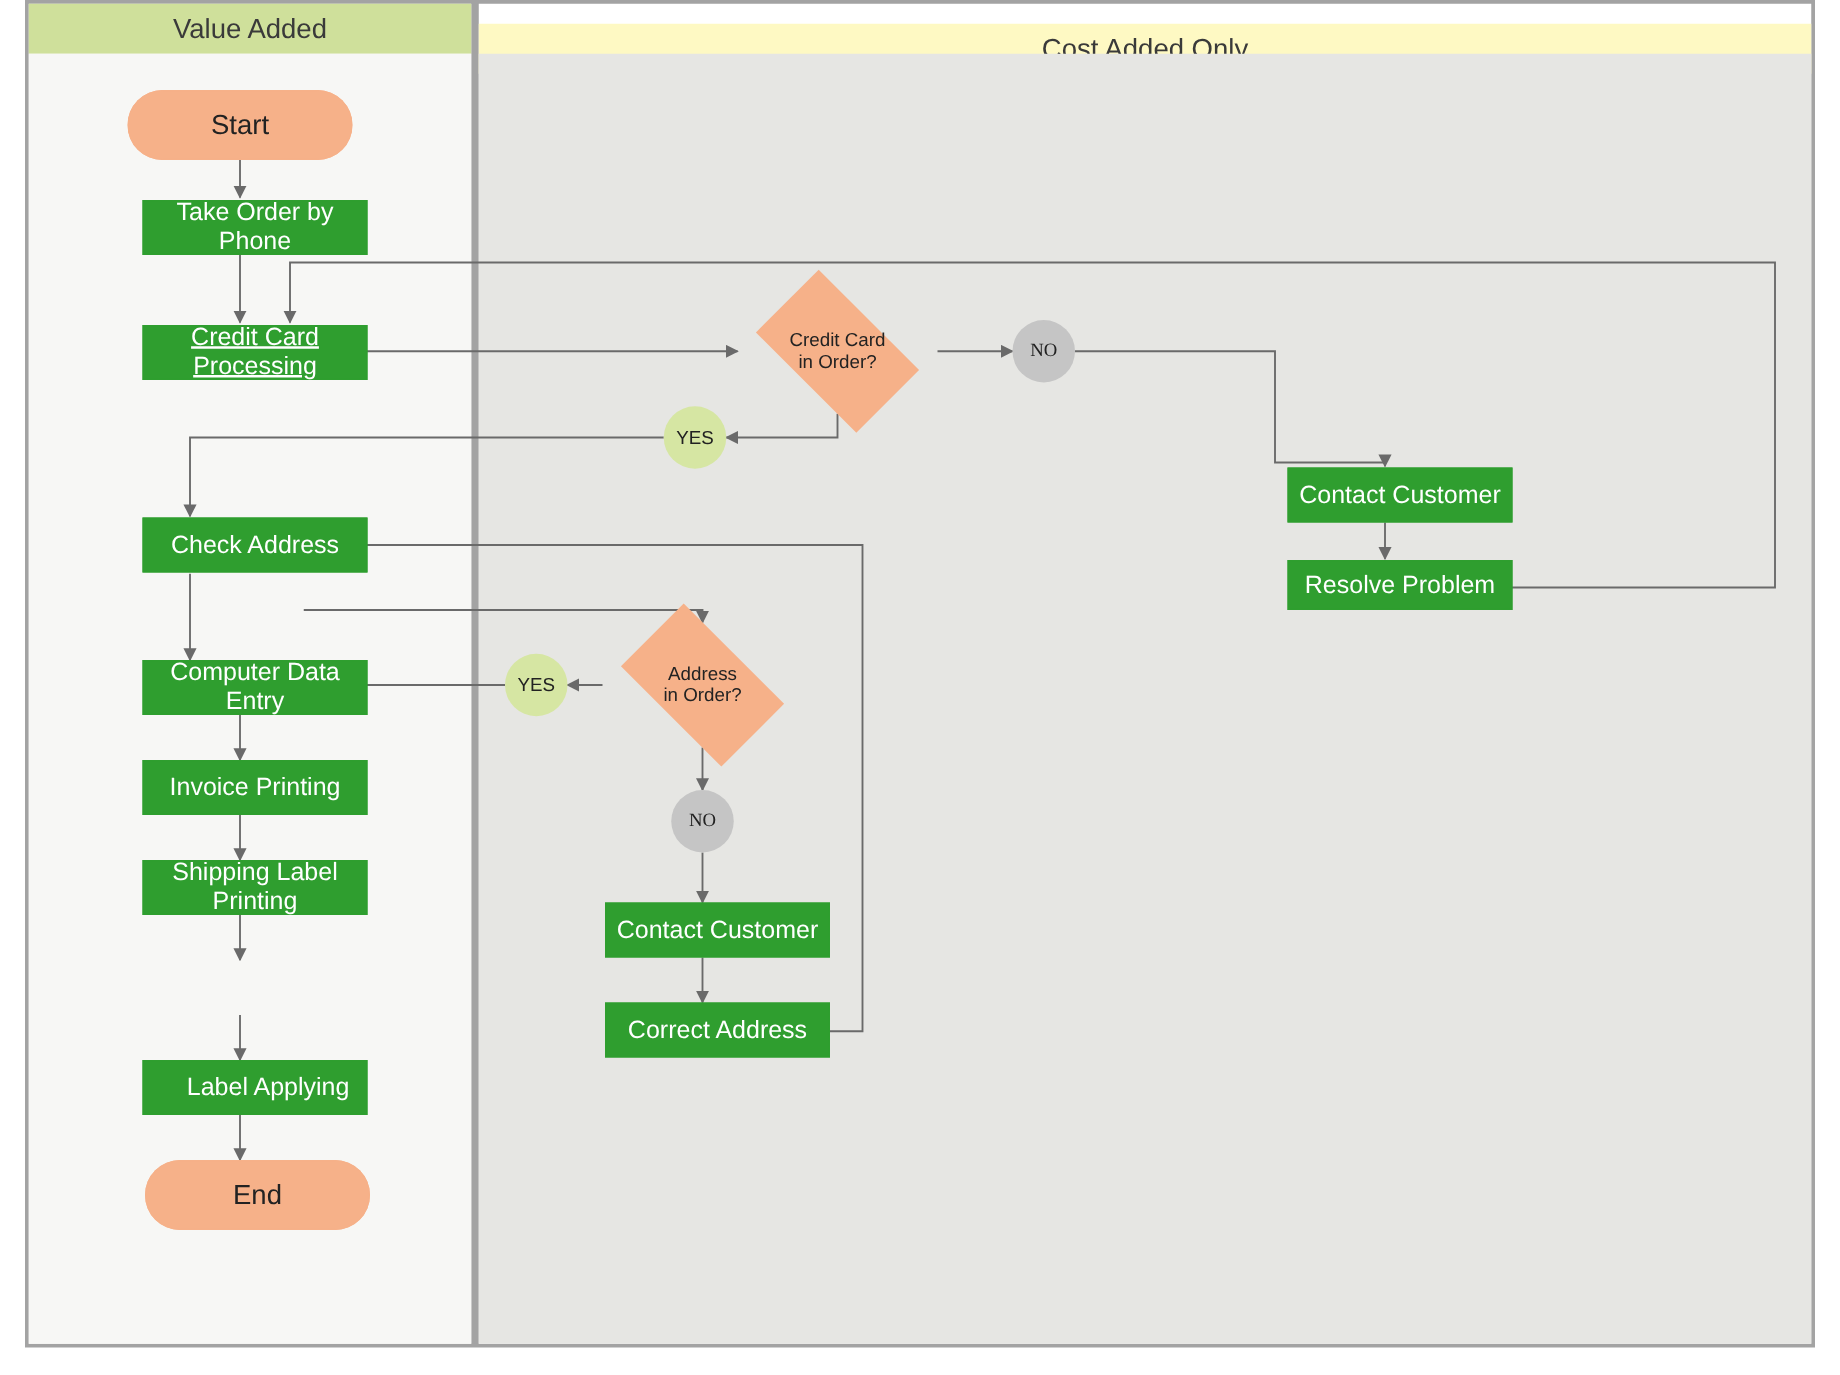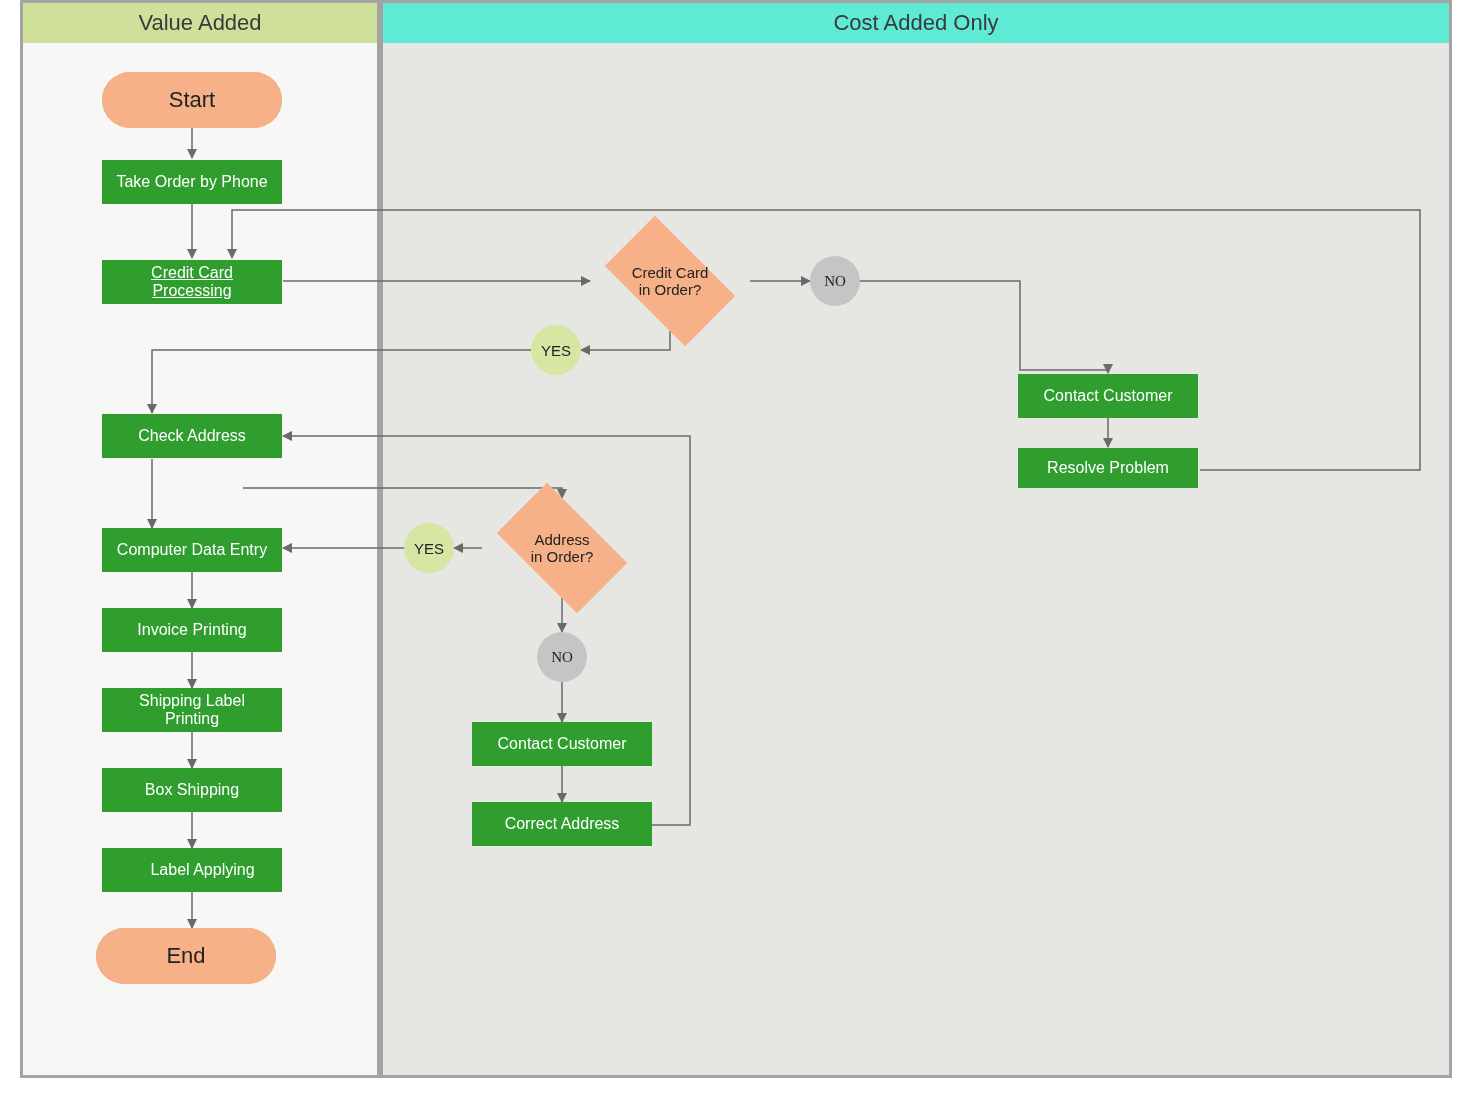--- a/index.html
+++ b/index.html
@@ -30,43 +30,44 @@
     justify-content: center;
     font-size: 22px;
     color: #3a3a3a;
   }
   .lane-body {
     position: absolute;
     top: 40px; left: 0; right: 0; bottom: 0;
   }
   .lane.value .lane-header { background: #cfe09b; }
   .lane.value .lane-body   { background: #f7f7f5; }
-  .lane.cost  .lane-header { background: #5eead4; }
+  .lane.cost  .lane-header { background: #fef9c3; margin-top: 16px; }
   .lane.cost  .lane-body   { background: #e6e6e3; }
 
   
   .terminator {
     position: absolute;
     background: #f6b189;
     border-radius: 28px;
     color: #222;
     display: flex; align-items: center; justify-content: center;
     font-size: 22px;
     box-shadow: inset 0 0 0 1px #f6b189;
   }
   .process {
     position: absolute;
     background: #2f9e2f;
     color: #fff;
     display: flex; align-items: center; justify-content: center;
-    font-size: 16px;
+    font-size: 20px;
     text-align: center;
     padding: 0 8px;
     box-sizing: border-box;
     border: 1px solid #2f9e2f;
+    margin-left: 12px;
   }
   .decision {
     position: absolute;
     width: 160px; height: 100px;
   }
   .decision .diamond {
     position: absolute; inset: 0;
     background: #f6b189;
     transform: rotate(45deg) scale(0.71,0.71);
     transform-origin: center;
@@ -232,25 +233,22 @@
   </div>
 
   <div class="process" style="left:102px; top:608px; width:180px; height:44px;">
     <span>Invoice Printing</span>
   </div>
 
   <div class="process" style="left:102px; top:688px; width:180px; height:44px;">
     <span>Shipping Label Printing</span>
   </div>
 
-  <div class="process" style="left:102px; top:768px; width:180px; height:44px;">
-    <span>Box Shipping</span>
-  </div>
 
   <div class="process" style="left:102px; top:848px; width:180px; height:44px;padding-left:29px;">
     <span>Label Applying</span>
   </div>
 
-  <div class="terminator" style="left:96px; top:928px; width:180px; height:56px;">
+  <div class="terminator" style="left:116px; top:928px; width:180px; height:56px;">
     <span>End</span>
   </div>
 
 </div>
 
 </body></html>

